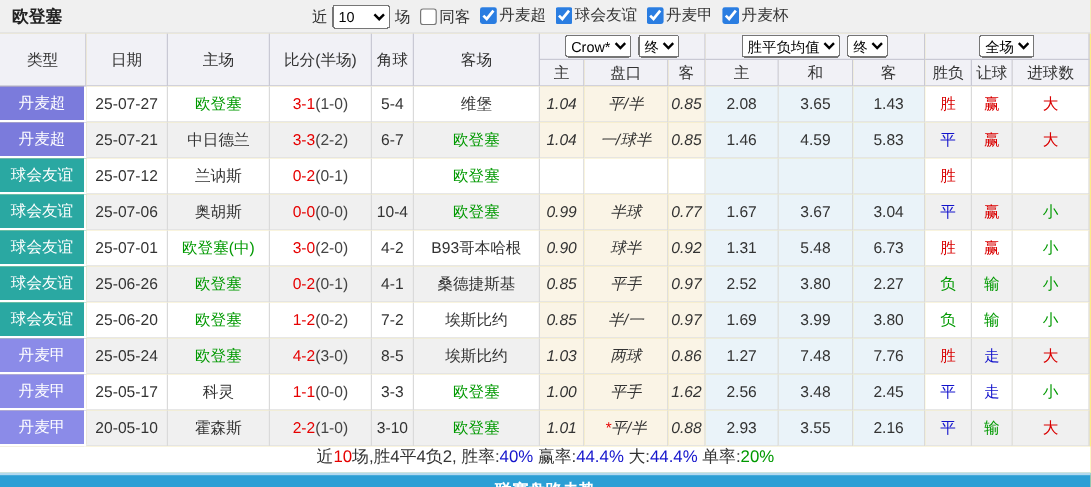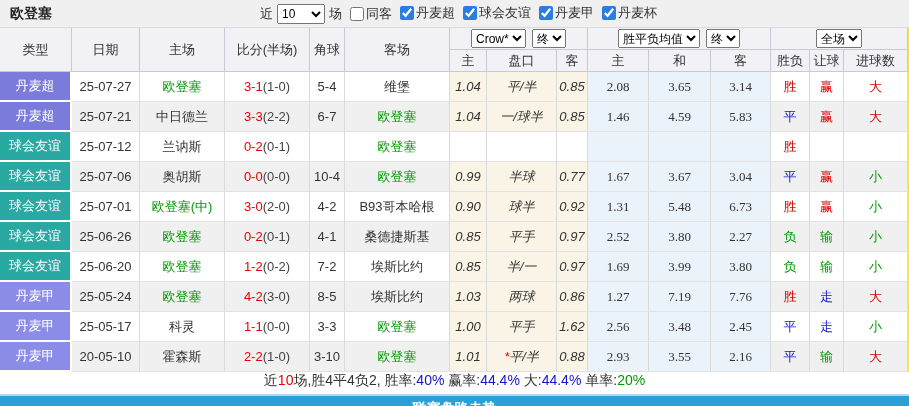--- a/index.html
+++ b/index.html
@@ -18,21 +18,21 @@
   table{width:828px;border-collapse:separate;border-spacing:0;table-layout:fixed;}
   th,td{padding:0;text-align:center;overflow:hidden;white-space:nowrap;font-weight:normal;}
   thead th{background:#f1f1f6;border-right:1px solid #c9c9d4;border-bottom:1px solid #c9c9d4;font-size:13px;color:#333;height:21px;}
   thead tr.selrow th{height:21px;}
   thead select{height:19px;font-size:12px;margin:0 3px;}
   tbody td{height:28px;border-right:1px solid #dadada;border-bottom:1px solid #e2e2e2;font-size:13px;color:#333;}
   tr.odd  td.base{background:#ffffff;}
   tr.even td.base{background:#f0f0f0;}
   td.crow{background:#faf4e6;font-style:italic;}
   td.crow.nodata{background:#fff;}
-  td.avgc{background:#eaf3f9;font-family:Liberation Serif, serif;}
+  td.avgc{background:#eaf3f9;}
   td.type{color:#fff;border-bottom:2px solid #fff;border-right:2px solid #fff;}
   .t-green{color:#009900;}
   .score-ft{color:#e60000;}
   .score-ht{color:#444;}
   .star{color:#e60000;}
 
   
   .summary{height:22px;line-height:17px;text-align:center;font-size:14px;color:#333;background:#fff;}
 
   
@@ -117,21 +117,21 @@
           <td class="base">25-07-27</td>
           <td class="base t-green">欧登塞</td>
           <td class="base"><span class="score-ft">3-1</span><span class="score-ht">(1-0)</span></td>
           <td class="base">5-4</td>
           <td class="base">维堡</td>
           <td class="crow">1.04</td>
           <td class="crow">平/半</td>
           <td class="crow">0.85</td>
           <td class="avgc">2.08</td>
           <td class="avgc">3.65</td>
-          <td class="avgc">3.14</td>
+          <td class="avgc">1.43</td>
           <td class="base" style="color: rgb(217, 0, 0);">胜</td>
           <td class="base" style="color: rgb(217, 0, 0);">赢</td>
           <td class="base" style="color: rgb(217, 0, 0);">大</td>
         </tr>
         <tr class="even">
           <td class="type" style="background: rgb(123, 123, 220);">丹麦超</td>
           <td class="base">25-07-21</td>
           <td class="base">中日德兰</td>
           <td class="base"><span class="score-ft">3-3</span><span class="score-ht">(2-2)</span></td>
           <td class="base">6-7</td>
@@ -235,21 +235,21 @@
           <td class="type" style="background: rgb(139, 139, 232);">丹麦甲</td>
           <td class="base">25-05-24</td>
           <td class="base t-green">欧登塞</td>
           <td class="base"><span class="score-ft">4-2</span><span class="score-ht">(3-0)</span></td>
           <td class="base">8-5</td>
           <td class="base">埃斯比约</td>
           <td class="crow">1.03</td>
           <td class="crow">两球</td>
           <td class="crow">0.86</td>
           <td class="avgc">1.27</td>
-          <td class="avgc">7.19</td>
+          <td class="avgc">7.48</td>
           <td class="avgc">7.76</td>
           <td class="base" style="color: rgb(217, 0, 0);">胜</td>
           <td class="base" style="color: rgb(20, 20, 204);">走</td>
           <td class="base" style="color: rgb(217, 0, 0);">大</td>
         </tr>
         <tr class="odd">
           <td class="type" style="background: rgb(139, 139, 232);">丹麦甲</td>
           <td class="base">25-05-17</td>
           <td class="base">科灵</td>
           <td class="base"><span class="score-ft">1-1</span><span class="score-ht">(0-0)</span></td>

